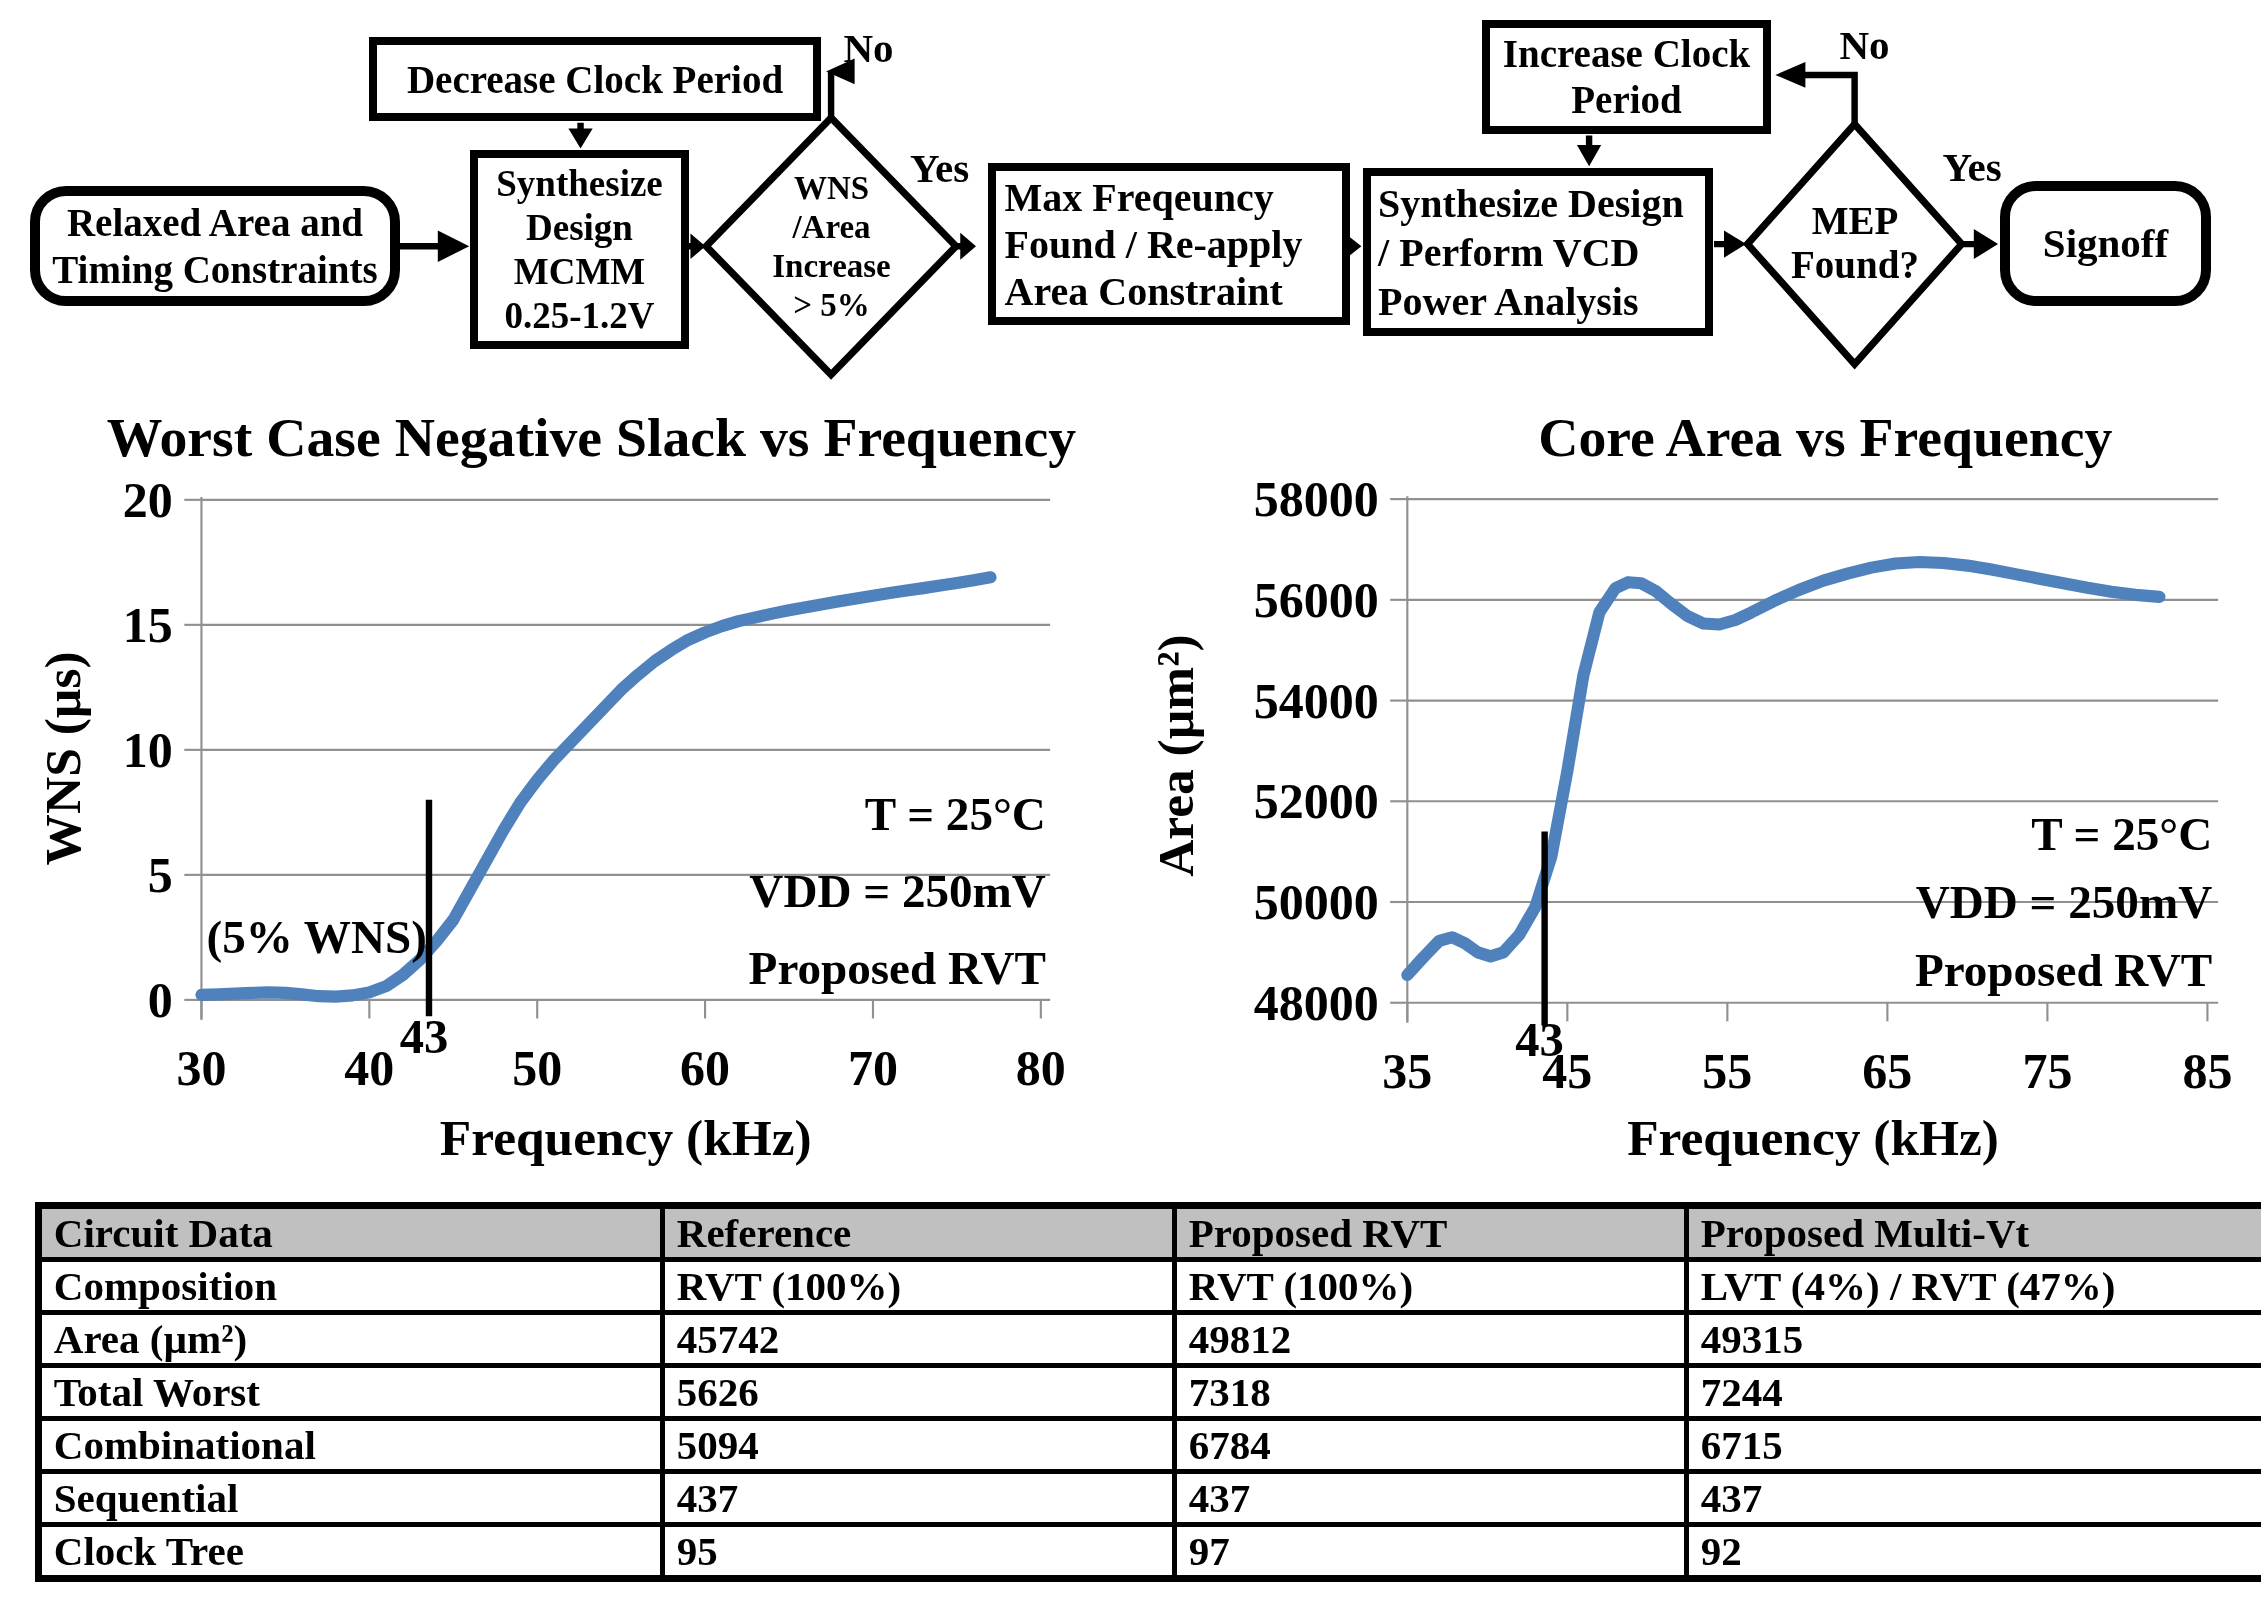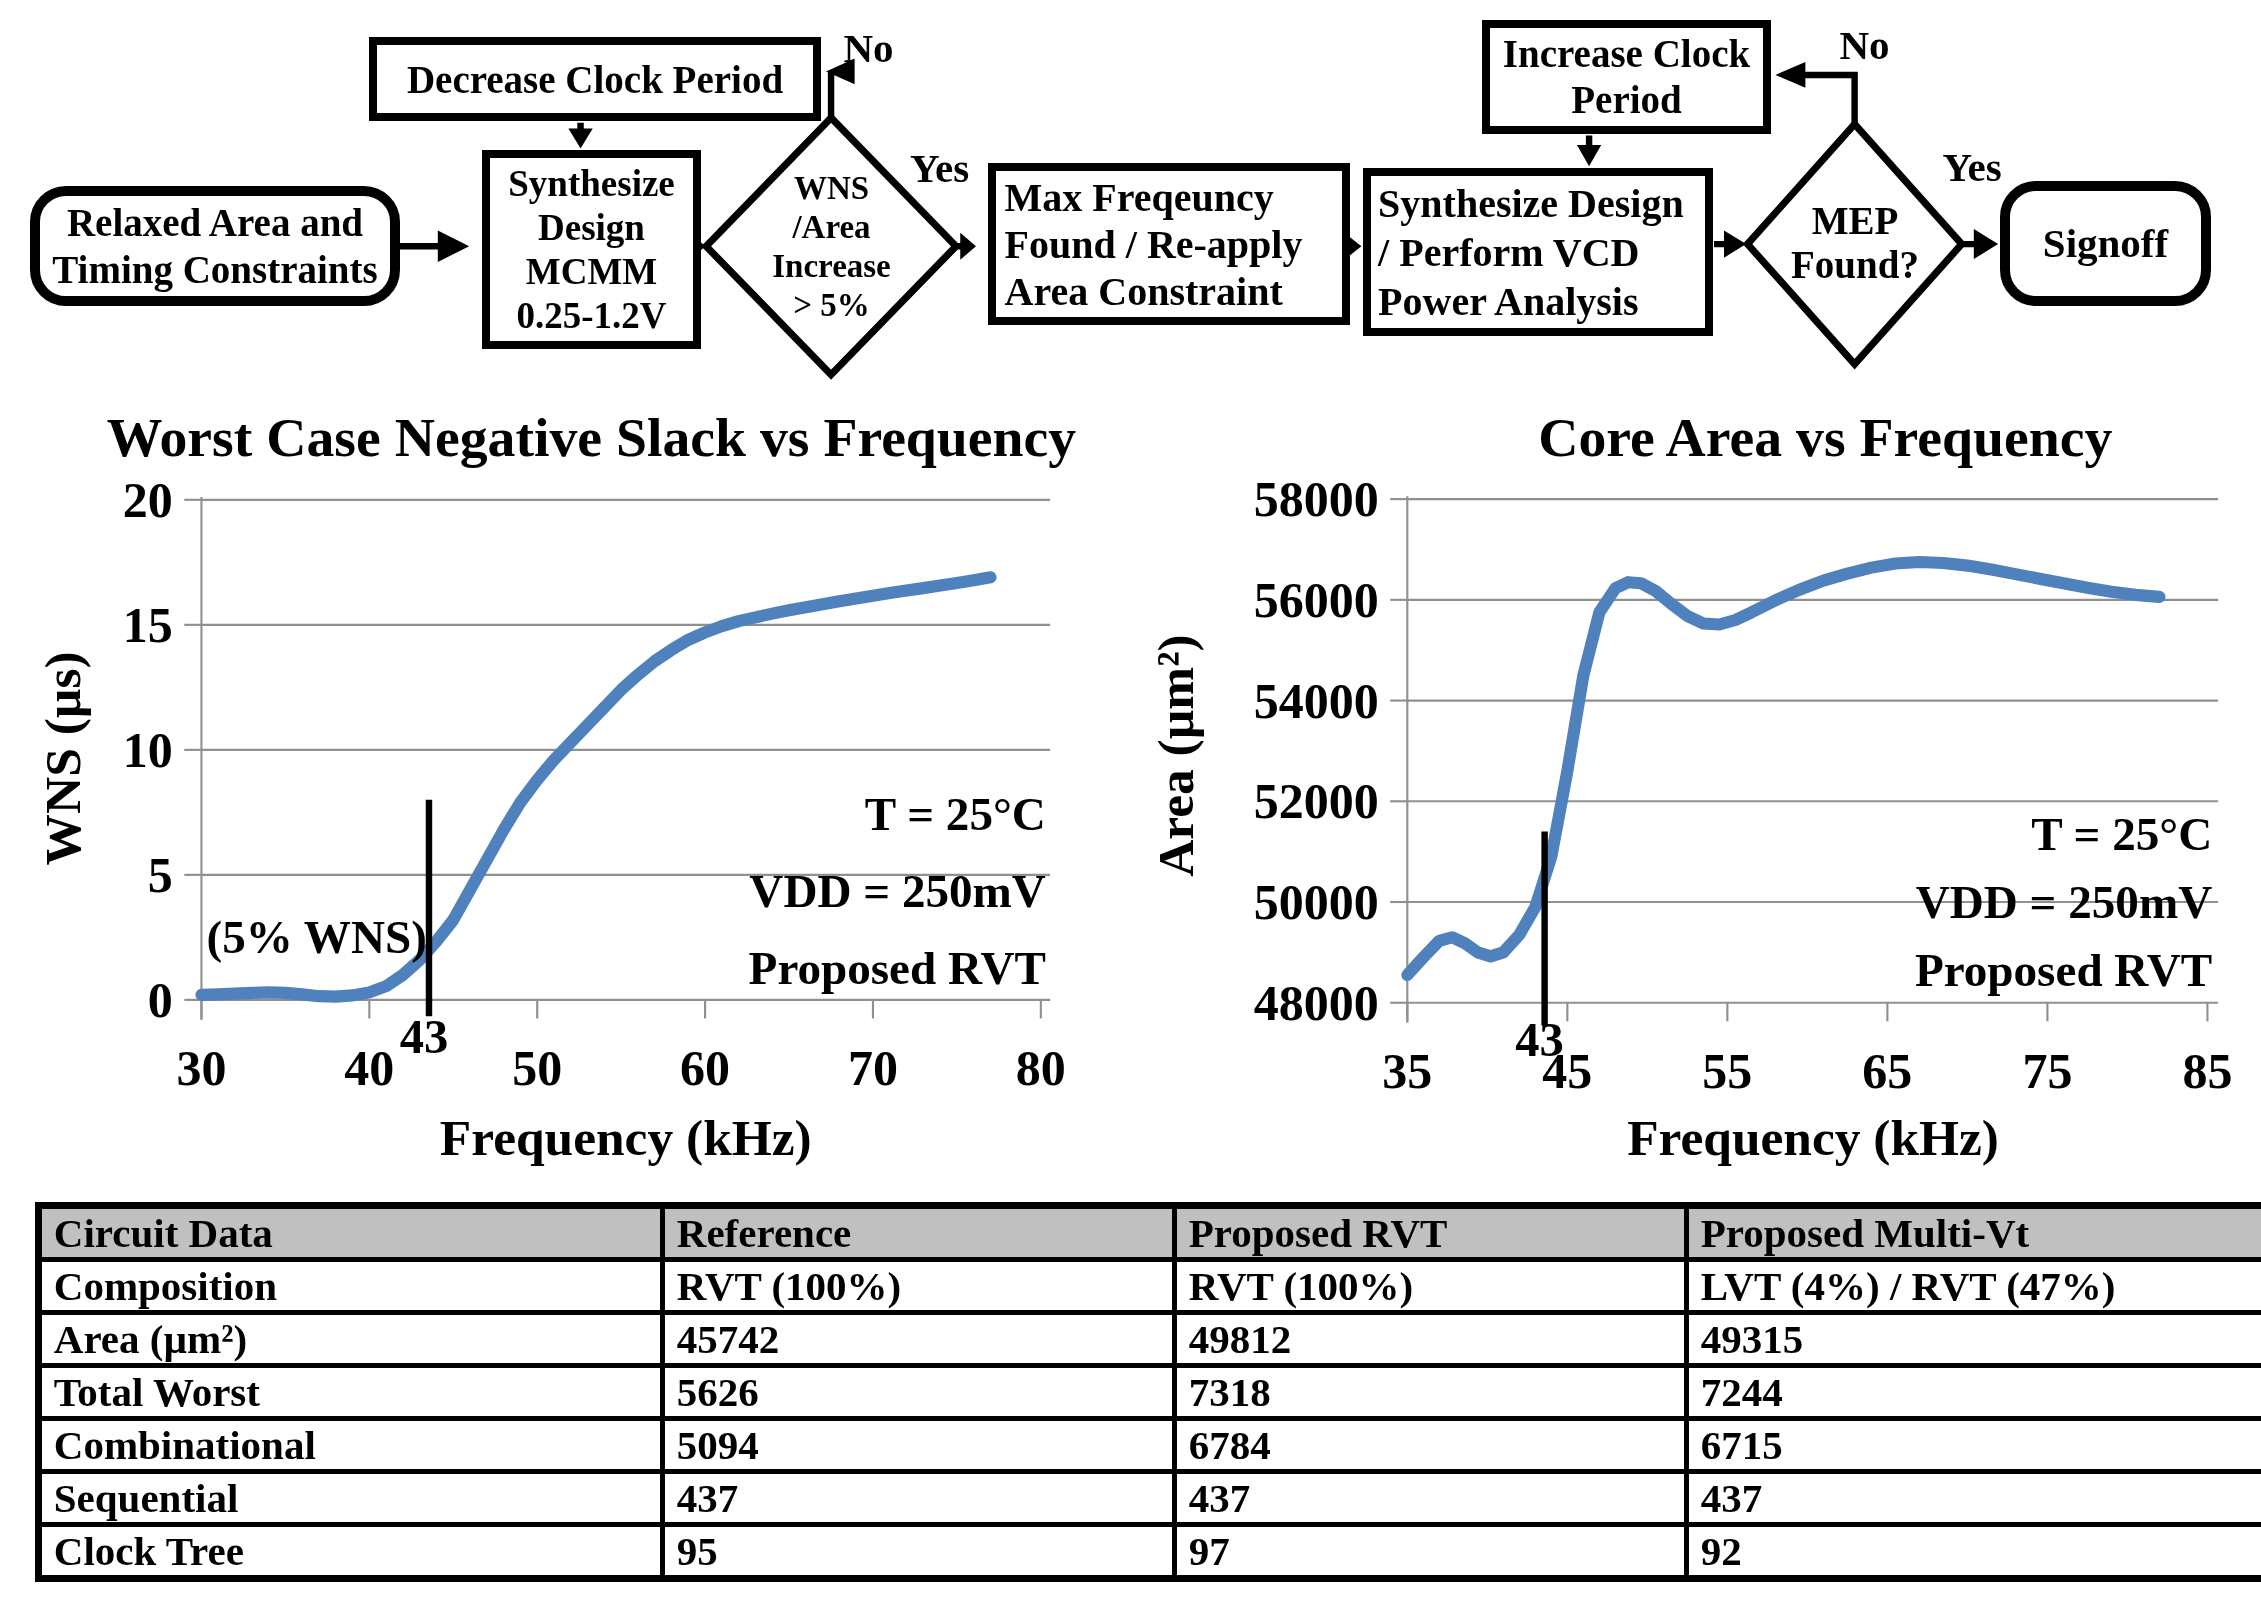--- a/index.html
+++ b/index.html
@@ -48,21 +48,21 @@
     </g>
     <polygon points="1163,165 1338,345 1163,525 988,345" fill="#fff" stroke="#000" stroke-width="10"></polygon>
     <polygon points="2597,174 2747,342 2597,510 2447,342" fill="#fff" stroke="#000" stroke-width="10"></polygon>
   </svg>
 
   <div class="fnode rounded" style="left:30px;top:186px;width:370px;height:120px;font-size:39px;">Relaxed Area and
 Timing Constraints</div>
 
   <div class="fnode" style="left:369px;top:37px;width:452px;height:84px;">Decrease Clock Period</div>
 
-  <div class="fnode" style="left:482px;top:150px;width:219px;height:199px;font-size:37px;line-height:44px;">Synthesize
+  <div class="fnode" style="left:470px;top:150px;width:219px;height:199px;font-size:37px;line-height:44px;">Synthesize
 Design
 MCMM
 0.25-1.2V</div>
 
   <div class="dlabel" style="left:717px;top:169px;width:229px;font-size:33px;line-height:39px;">WNS
 /Area
 Increase
 &gt; 5%</div>
 
   <div class="fnode" style="left:977px;top:163px;width:362px;height:162px;font-size:40px;line-height:47px;justify-content:flex-start;text-align:left;padding-left:8.6px;margin-left:11px;">Max Freqeuncy

